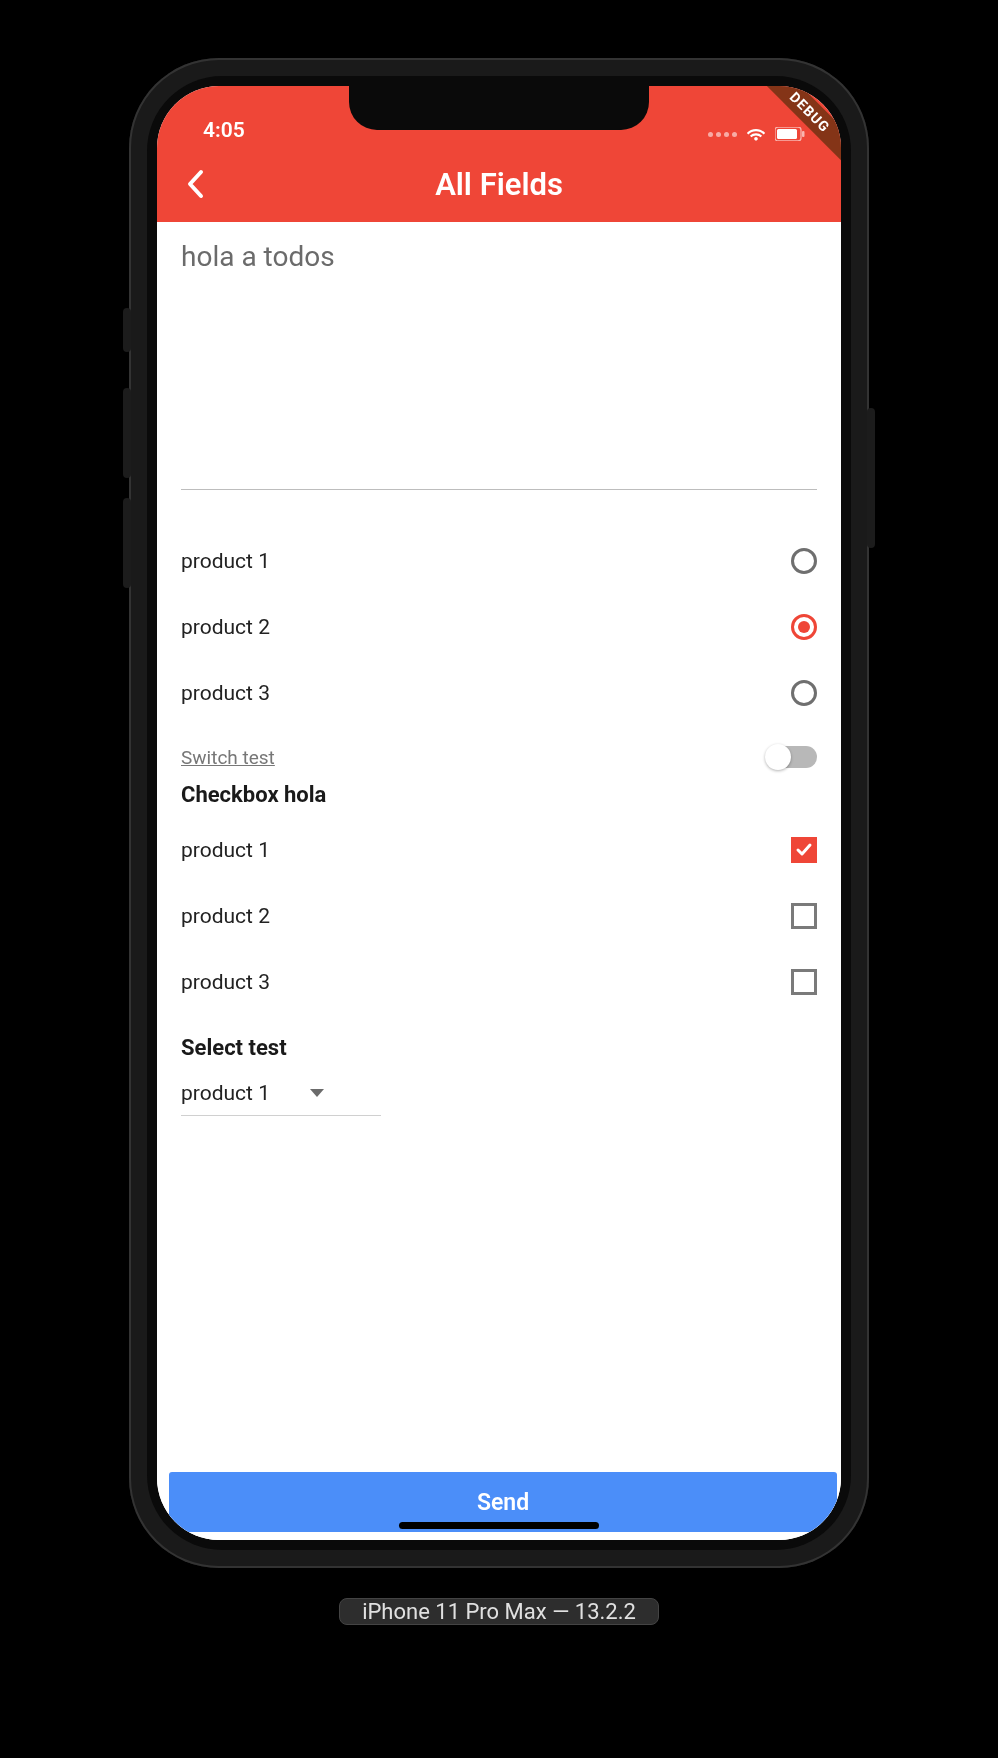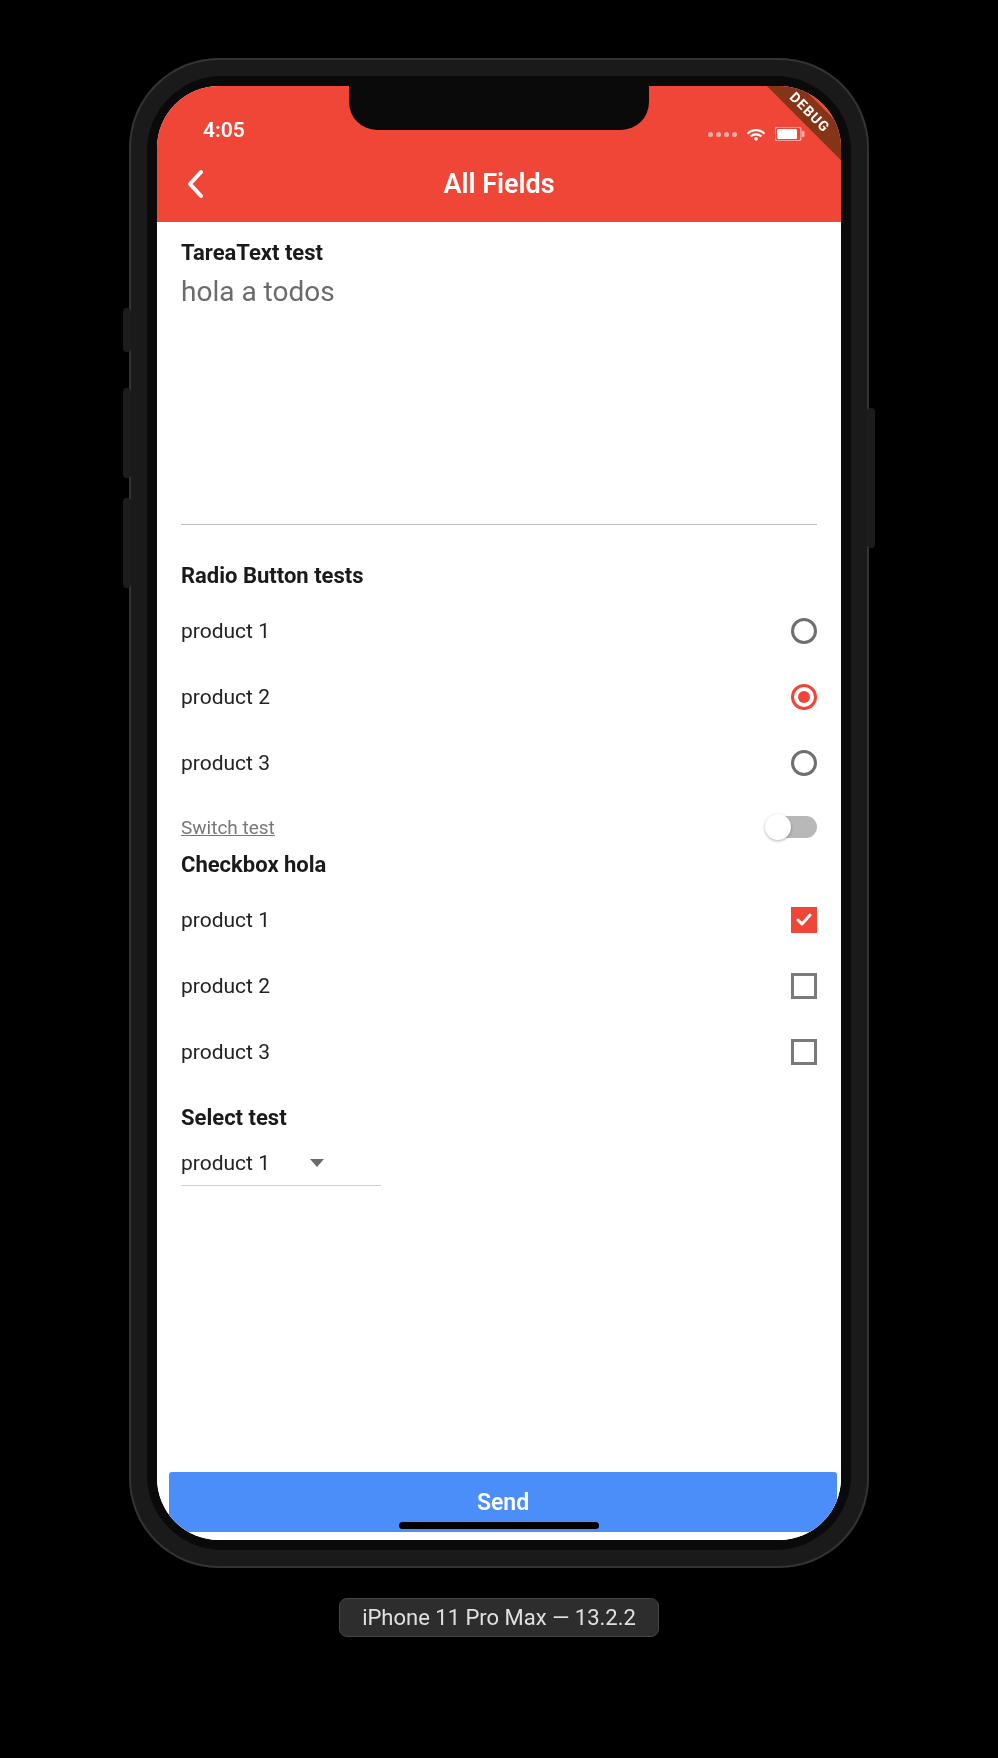--- a/index.html
+++ b/index.html
@@ -106,21 +106,21 @@
     height: 76px;
     display: flex;
     align-items: center;
     position: relative;
     padding: 0 20px;
   }
   .back-btn { width: 36px; height: 36px; display: flex; align-items: center; justify-content: center; cursor: pointer; }
   .appbar-title {
     position: absolute; left: 0; right: 0;
     text-align: center;
-    font-size: 27px;
+    font-size: 31px;
     font-weight: 600;
   }
 
   
   .content {
     flex: 1;
     overflow: hidden;
     background: #fff;
     padding: 18px 24px 0 24px;
     position: relative;
@@ -233,21 +233,21 @@
     border-radius: 5px;
     z-index: 70;
   }
 
   
   .footer-label {
     margin-top: 30px;
     background: #2d2d2d;
     color: #e0e0e0;
     font-size: 22px;
-    padding: 6px 22px;
+    padding: 0 22px;
     border-radius: 8px;
     border: 1px solid #444;
   }
 </style>
 </head>
 <body>
 
 <div class="device">
   <div class="side-btn sb-left1"></div>
   <div class="side-btn sb-left2"></div>
@@ -290,26 +290,24 @@
             <svg width="18" height="30" viewBox="0 0 18 30">
                 <path d="M15 3 L4 15 L15 27" stroke="#fff" stroke-width="4" fill="none" stroke-linecap="round" stroke-linejoin="round"></path>
               </svg>
           </div>
           <div class="appbar-title">All Fields</div>
         </div>
       </div>
 
       <div class="content">
 
-        <div class="section-label">TareaText test</div>
         <div class="textarea-box">
           <div class="textarea-val">hola a todos</div>
         </div>
 
-        <div class="section-label">Radio Button tests</div>
         <div class="row">
           <div class="row-label">product 1</div>
           <div class="radio"></div>
         </div>
         <div class="row">
           <div class="row-label">product 2</div>
           <div class="radio selected"></div>
         </div>
         <div class="row">
           <div class="row-label">product 3</div>

